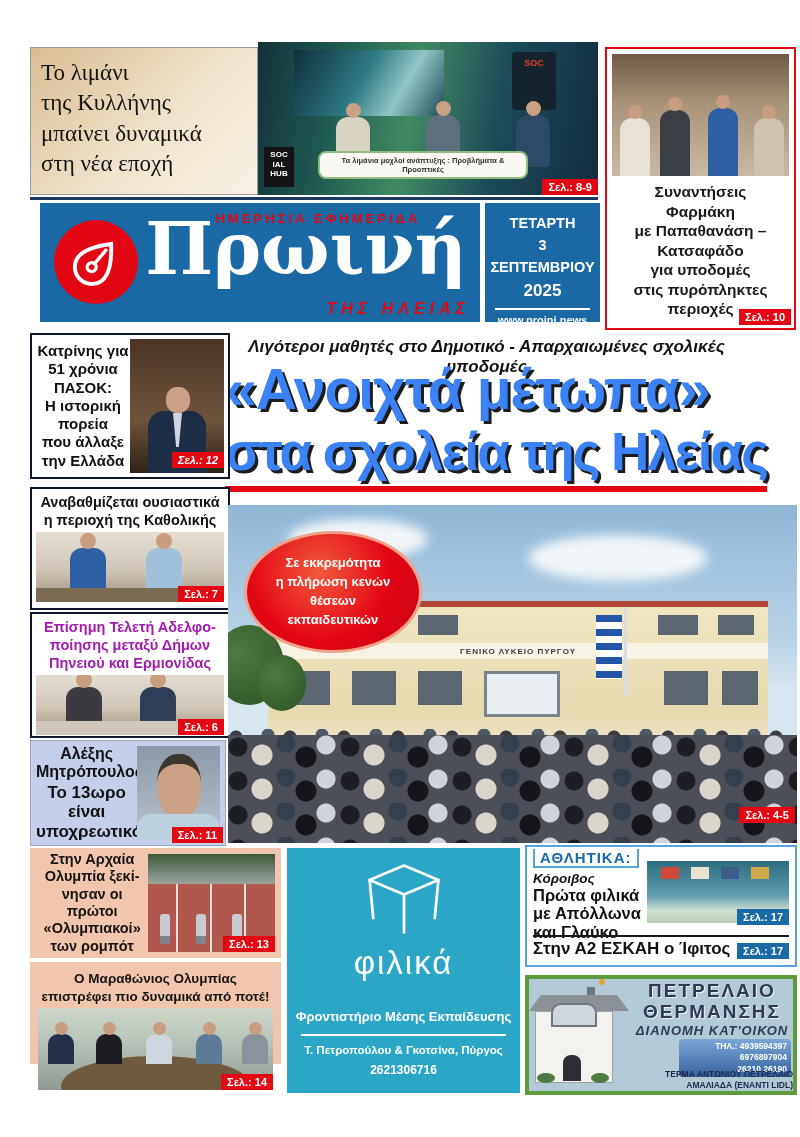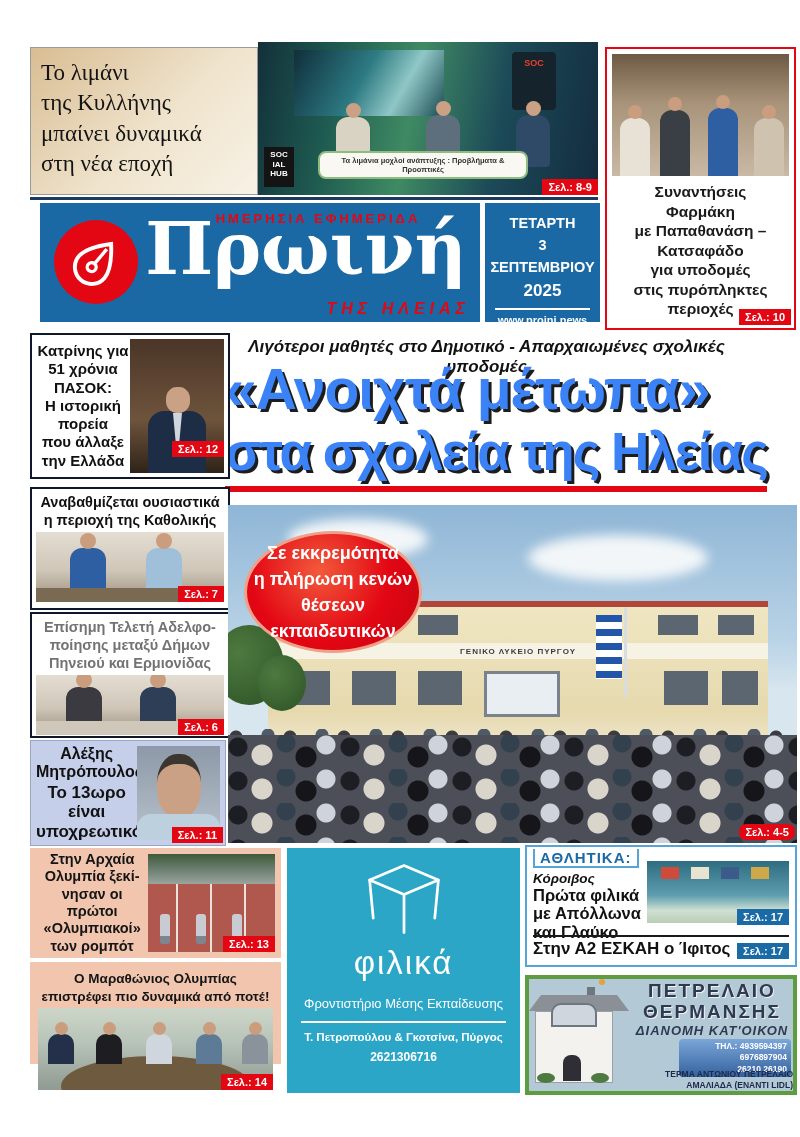--- a/index.html
+++ b/index.html
@@ -90,21 +90,21 @@
   .suit:before{content:"";position:absolute;top:-24px;left:18px;width:24px;height:26px;border-radius:45%;background:#caa184;}
   .suit:after{content:"";position:absolute;top:2px;left:25px;width:9px;height:34px;background:#cfd6dd;clip-path:polygon(0 0,100% 0,65% 100%,35% 100%);}
   .katholiki{top:487px;height:123px;padding:4px;}
   .katholiki .h{font-size:14.5px;font-weight:bold;text-align:center;color:#111;line-height:1.25;}
   .sign-photo{position:relative;width:100%;height:70px;margin-top:3px;overflow:hidden;
               background:linear-gradient(180deg,#e4ddd2 0%,#cfc6b8 55%,#9c8f7c 100%);}
   .sp{position:absolute;bottom:14px;width:36px;height:40px;border-radius:12px 12px 0 0;}
   .sp:before{content:"";position:absolute;top:-15px;left:10px;width:16px;height:16px;border-radius:50%;background:#c99d7e;}
   .table-strip{position:absolute;left:0;bottom:0;width:100%;height:14px;background:#7a6a54;}
   .adelfo{top:612px;height:126px;padding:4px;}
-  .adelfo .h{font-size:14.5px;font-weight:bold;text-align:center;color:#737373;line-height:1.25;}
+  .adelfo .h{font-size:14.5px;font-weight:bold;text-align:center;color:#a21caf;line-height:1.25;}
   .adelfo .sign-photo{height:60px;}
   .mitrop{top:740px;height:106px;background:#c6cfe9;border:1px solid #9aa6c8;display:flex;padding:5px;}
   .mitrop .txt{width:55%;text-align:center;color:#111;display:flex;flex-direction:column;justify-content:center;}
   .mitrop .nm{font-size:16px;font-weight:bold;}
   .mitrop .h{font-size:17px;font-weight:bold;line-height:1.15;margin-top:2px;}
   .portrait{position:relative;width:45%;background:linear-gradient(180deg,#8d99a8,#b9c2cc);overflow:hidden;}
   .face{position:absolute;left:50%;top:8px;transform:translateX(-50%);width:44px;height:54px;border-radius:45%;
         background:#caa184;border-top:10px solid #3c3630;}
   .shoulders{position:absolute;left:0;bottom:0;width:100%;height:26px;background:#bcd0de;border-radius:14px 14px 0 0;}
 
@@ -134,21 +134,21 @@
   .crowd-far{position:absolute;left:0;bottom:86px;width:100%;height:28px;opacity:.9;
          background-color:transparent;
          background-image:
            radial-gradient(circle at 8px 8px,#2a2a30 6px,transparent 7px),
            radial-gradient(circle at 24px 14px,#e0dcd2 6px,transparent 7px),
            radial-gradient(circle at 40px 6px,#3e4c5c 6px,transparent 7px);
          background-size:54px 24px;}
   .lead-badge{position:absolute;left:16px;top:26px;width:172px;height:116px;border-radius:50%;
               background:radial-gradient(circle at 42% 32%,#f25a3c 0%,#e30613 55%,#c40511 100%);
               border:3px solid #f0a088;display:flex;align-items:center;justify-content:center;text-align:center;
-              color:#fff;font-weight:bold;font-size:18px;line-height:1.45;}
+              color:#fff;font-weight:bold;font-size:13px;line-height:1.45;}
 
   
   .robots{left:30px;top:848px;width:251px;height:110px;background:#f2c6ae;box-sizing:border-box;
           padding:6px;display:flex;}
   .robots .txt{width:47%;font-weight:bold;font-size:14.5px;text-align:center;line-height:1.2;color:#151515;
                display:flex;align-items:center;justify-content:center;}
   .track-photo{position:relative;width:53%;overflow:hidden;background:#b0584e;}
   .track-top{position:absolute;left:0;top:0;width:100%;height:30px;
              background:linear-gradient(180deg,#3e5a38 0%,#74857a 60%,#9aa49c 100%);}
   .lane{position:absolute;top:30px;bottom:0;width:2px;background:#e8e2da;}
@@ -160,21 +160,21 @@
               background:linear-gradient(180deg,#cdd6c8 0%,#b9c4ba 40%,#8f9a92 100%);}
   .meet-table{position:absolute;left:50%;bottom:-26px;transform:translateX(-50%);width:190px;height:60px;
               border-radius:50%;background:#6e5a3e;}
   .mp{position:absolute;bottom:26px;width:26px;height:30px;border-radius:10px 10px 0 0;}
   .mp:before{content:"";position:absolute;top:-12px;left:7px;width:13px;height:13px;border-radius:50%;background:#c99d7e;}
 
   
   .kybos{left:287px;top:848px;width:233px;height:245px;background:#2ba6c7;color:#fff;text-align:center;
          box-sizing:border-box;padding-top:14px;}
   .kybos .name{font-size:33px;letter-spacing:2px;margin-top:2px;}
-  .kybos .line1{font-weight:normal;font-size:13px;margin-top:14px;}
+  .kybos .line1{font-weight:bold;font-size:13px;margin-top:27px;}
   .kybos hr{border:none;border-top:2px solid #fff;margin:10px 14px 8px;}
   .kybos .line2{font-weight:bold;font-size:11.5px;}
   .kybos .phone{font-weight:bold;font-size:12px;margin-top:7px;}
 
   
   .sports{left:525px;top:845px;width:272px;height:122px;border:2px solid #56a3d9;background:#fff;
           box-sizing:border-box;}
   .sports-label{position:absolute;top:2px;left:6px;color:#1a6aa5;font-weight:bold;font-size:15px;
                 letter-spacing:1px;background:#fff;padding:0 5px;border:2px solid #56a3d9;border-top:none;}
   .sp-story1{position:absolute;left:6px;top:24px;width:112px;}
@@ -290,21 +290,21 @@
   <div class="abs sbox katrinis">
     <div class="txt pre">Κατρίνης για
 51 χρόνια
 ΠΑΣΟΚ:
 Η ιστορική
 πορεία
 που άλλαξε
 την Ελλάδα</div>
     <div class="photo">
       <div class="suit"></div>
-      <div class="badge" style="right:0;bottom:16px;">Σελ.: 12</div>
+      <div class="badge" style="right:0;bottom:5px;font-style:italic;">Σελ.: 12</div>
     </div>
   </div>
 
   <div class="abs sbox katholiki">
     <div class="h pre">Αναβαθμίζεται ουσιαστικά
 η περιοχή της Καθολικής</div>
     <div class="sign-photo">
       <div class="sp" style="left:34px;background:#2e5fa3;"></div>
       <div class="sp" style="left:110px;background:#9fc0d8;"></div>
       <div class="table-strip"></div>
@@ -360,21 +360,21 @@
     </div>
     <div class="tree" style="left:-14px;top:120px;width:70px;height:80px;"></div>
     <div class="tree" style="left:30px;top:150px;width:48px;height:56px;"></div>
     <div class="asphalt"></div>
     <div class="crowd-far"></div>
     <div class="crowd"></div>
     <div class="lead-badge pre">Σε εκκρεμότητα
 η πλήρωση κενών
 θέσεων
 εκπαιδευτικών</div>
-    <div class="badge" style="right:2px;bottom:3px;border-radius:7px;">Σελ.: 4-5</div>
+    <div class="badge" style="right:2px;bottom:20px;">Σελ.: 4-5</div>
   </div>
 
   <div class="abs robots">
     <div class="txt pre">Στην Αρχαία
 Ολυμπία ξεκί-
 νησαν οι πρώτοι
 «Ολυμπιακοί»
 των ρομπότ</div>
     <div class="track-photo">
       <div class="track-top"></div>

